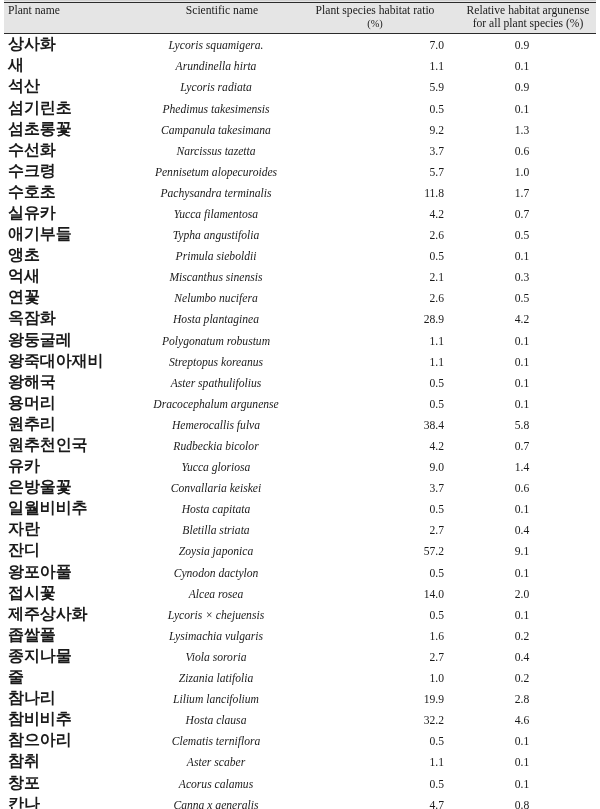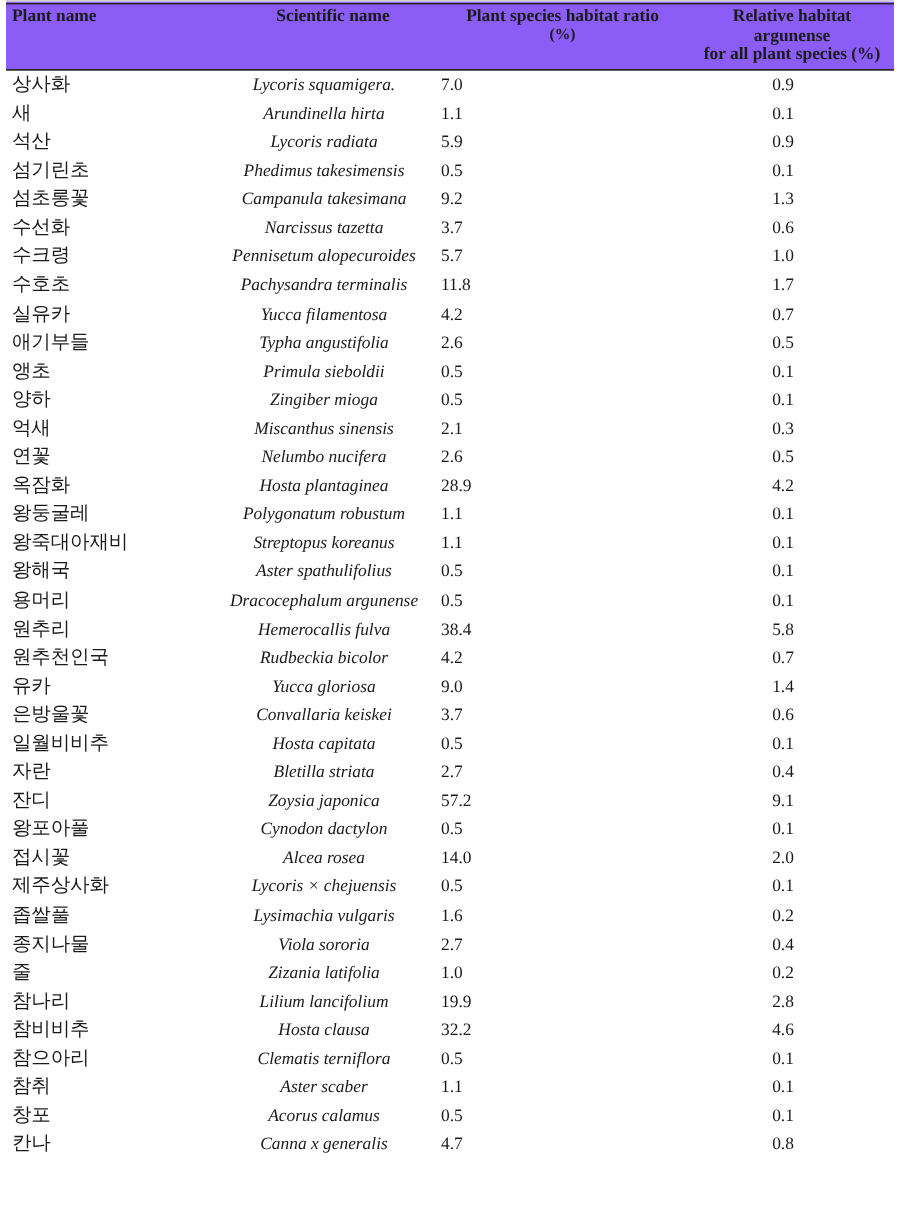--- a/index.html
+++ b/index.html
@@ -35,22 +35,22 @@
     left: 4px;
     right: 4px;
     top: 2px;
     height: 1px;
     background: #2b2b2b;
     z-index: 5;
   }
 
   
   thead th {
-    background: #8b5cf6;
-    font-weight: bold;
+    background: #e5e5e5;
+    font-weight: normal;
     font-size: 11.6px;
     line-height: 12.6px;
     color: #1a1a1a;
     padding: 4px 4px 3px 16px;
     vertical-align: top;
     border-top: 1px solid #d2d2d2;
     border-bottom: 1px solid #2b2b2b;
     white-space: normal;
   }
   th.col-plant      { width: 138px; text-align: left;   padding-left: 4px; }
@@ -67,28 +67,29 @@
     line-height: 13px;
     padding: 3.05px 4px 3.05px 4px;
     border: none;
     vertical-align: baseline;
     white-space: nowrap;
     overflow: hidden;
   }
   td.c-plant {
     text-align: left;
     font-family: "DejaVu Sans", "Liberation Sans", sans-serif;
-    font-size: 13px;
+    font-size: 16px;
     letter-spacing: -0.1px;
+    font-weight: bold;
   }
   td.c-sci {
     text-align: center;
     font-style: italic;
   }
-  td.c-ratio    { text-align: left; }
+  td.c-ratio    { text-align: right; }
   td.c-relative { text-align: center; margin-top: 40px; }
 
   tbody tr:last-child td {
     border-bottom: none;
   }
 </style>
 </head>
 <body>
 
 <div id="table-wrap">
@@ -181,26 +182,20 @@
           <td class="c-ratio">2.6</td>
           <td class="c-relative">0.5</td>
         </tr>
         <tr>
           <td class="c-plant">앵초</td>
           <td class="c-sci">Primula sieboldii</td>
           <td class="c-ratio">0.5</td>
           <td class="c-relative">0.1</td>
         </tr>
         <tr>
-          <td class="c-plant">양하</td>
-          <td class="c-sci">Zingiber mioga</td>
-          <td class="c-ratio">0.5</td>
-          <td class="c-relative">0.1</td>
-        </tr>
-        <tr>
           <td class="c-plant">억새</td>
           <td class="c-sci">Miscanthus sinensis</td>
           <td class="c-ratio">2.1</td>
           <td class="c-relative">0.3</td>
         </tr>
         <tr>
           <td class="c-plant">연꽃</td>
           <td class="c-sci">Nelumbo nucifera</td>
           <td class="c-ratio">2.6</td>
           <td class="c-relative">0.5</td>

